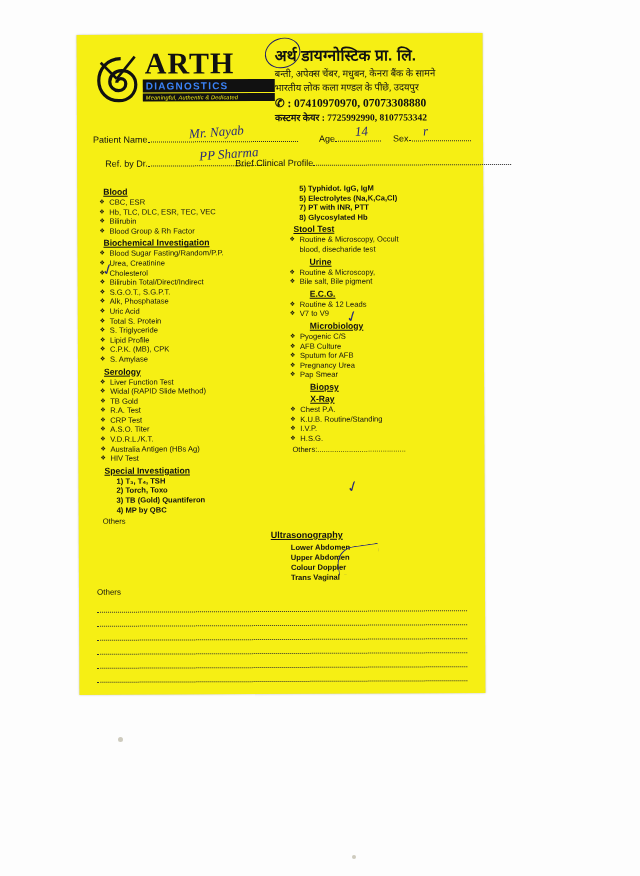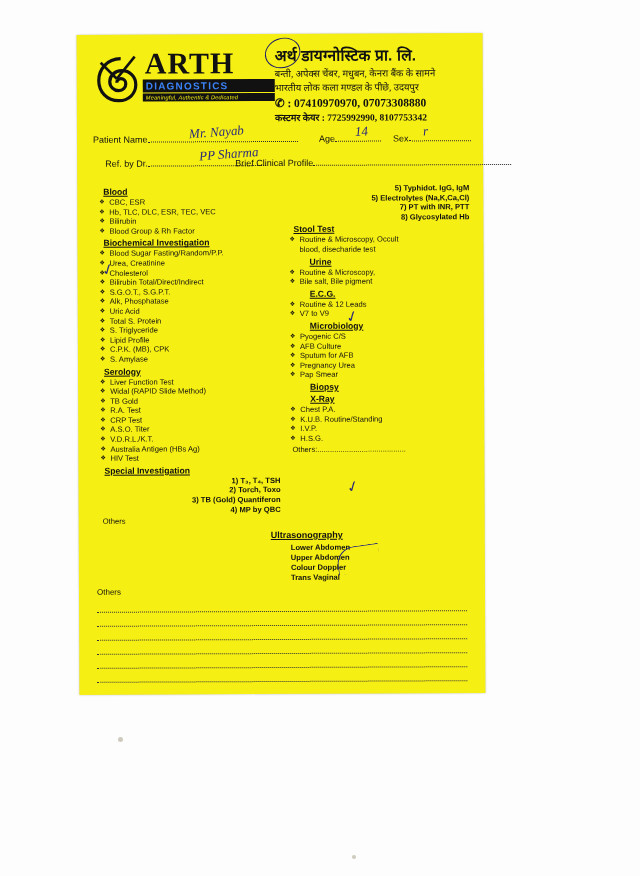--- a/index.html
+++ b/index.html
@@ -207,21 +207,20 @@
     color: #111;
   }
   ul.tests li.plain {
     padding-left: 16px;
   }
   ul.tests li.sub {
     padding-left: 22px;
   }
   ul.tests li.bold {
     font-weight: bold;
-    text-align: right;
   }
   .othersline {
     font-size: 7.6px;
     color: #111;
     margin-left: 8px;
     margin-top: 2px;
   }
 
   
   .usg {

